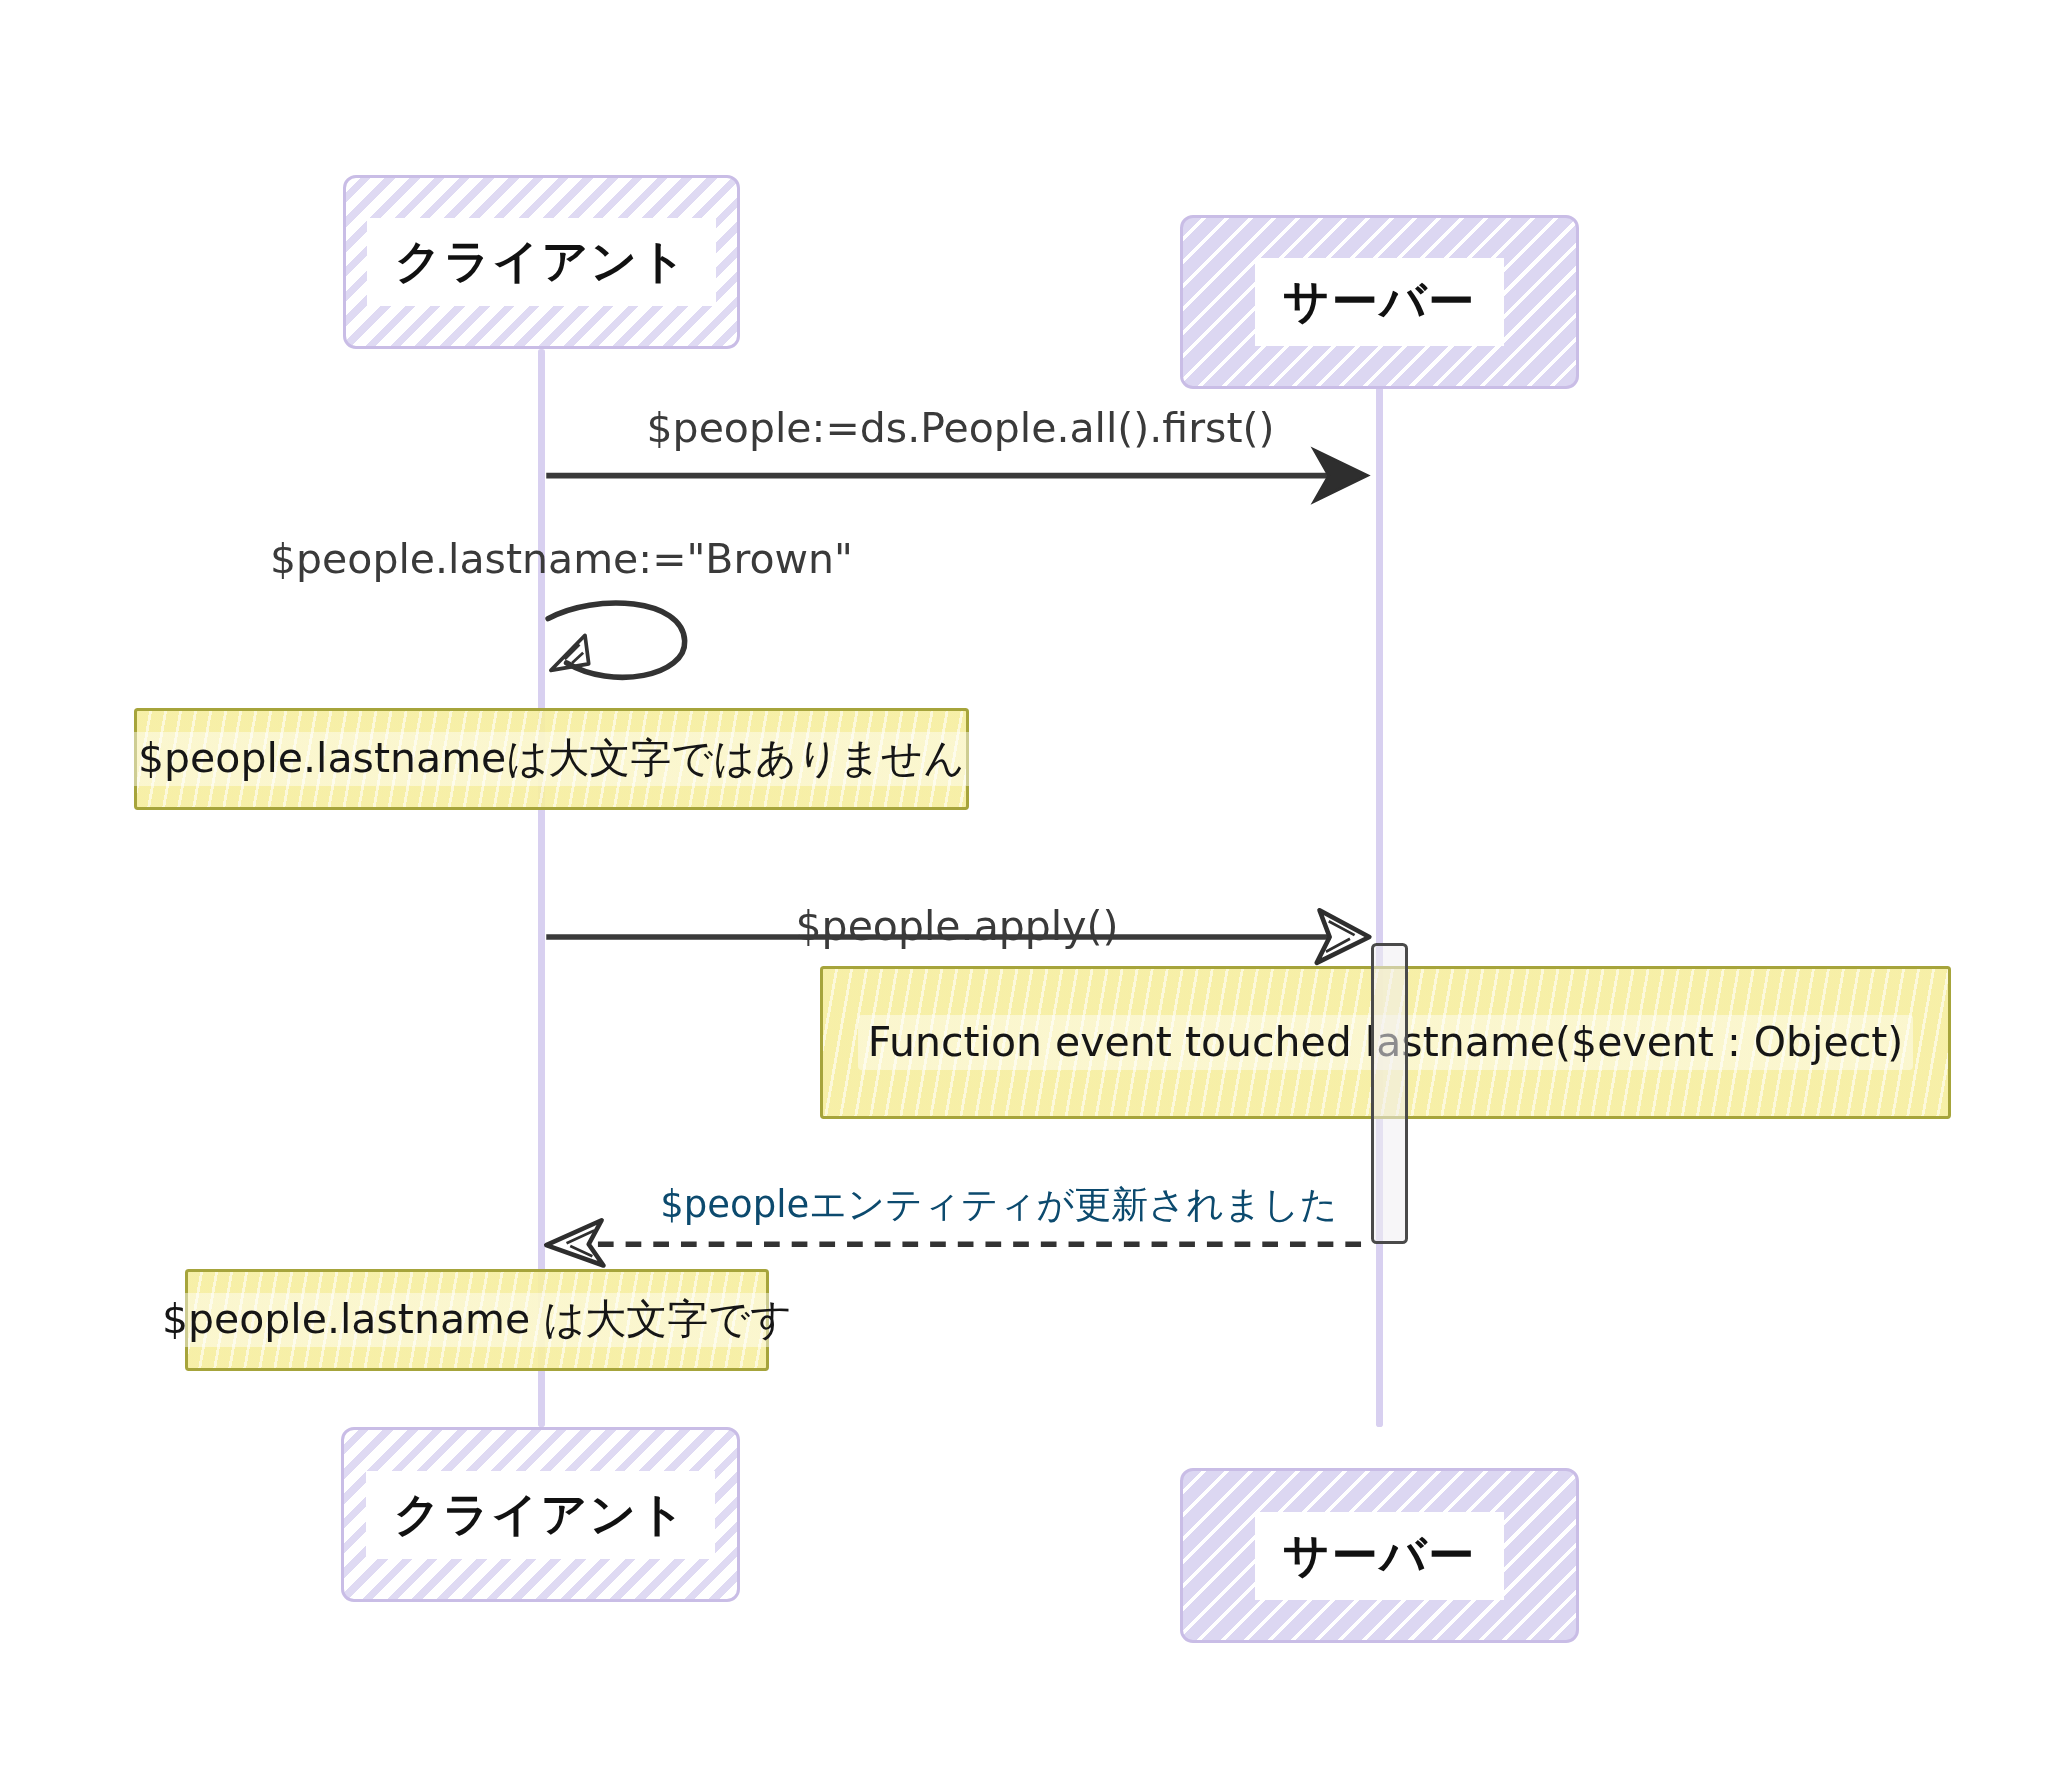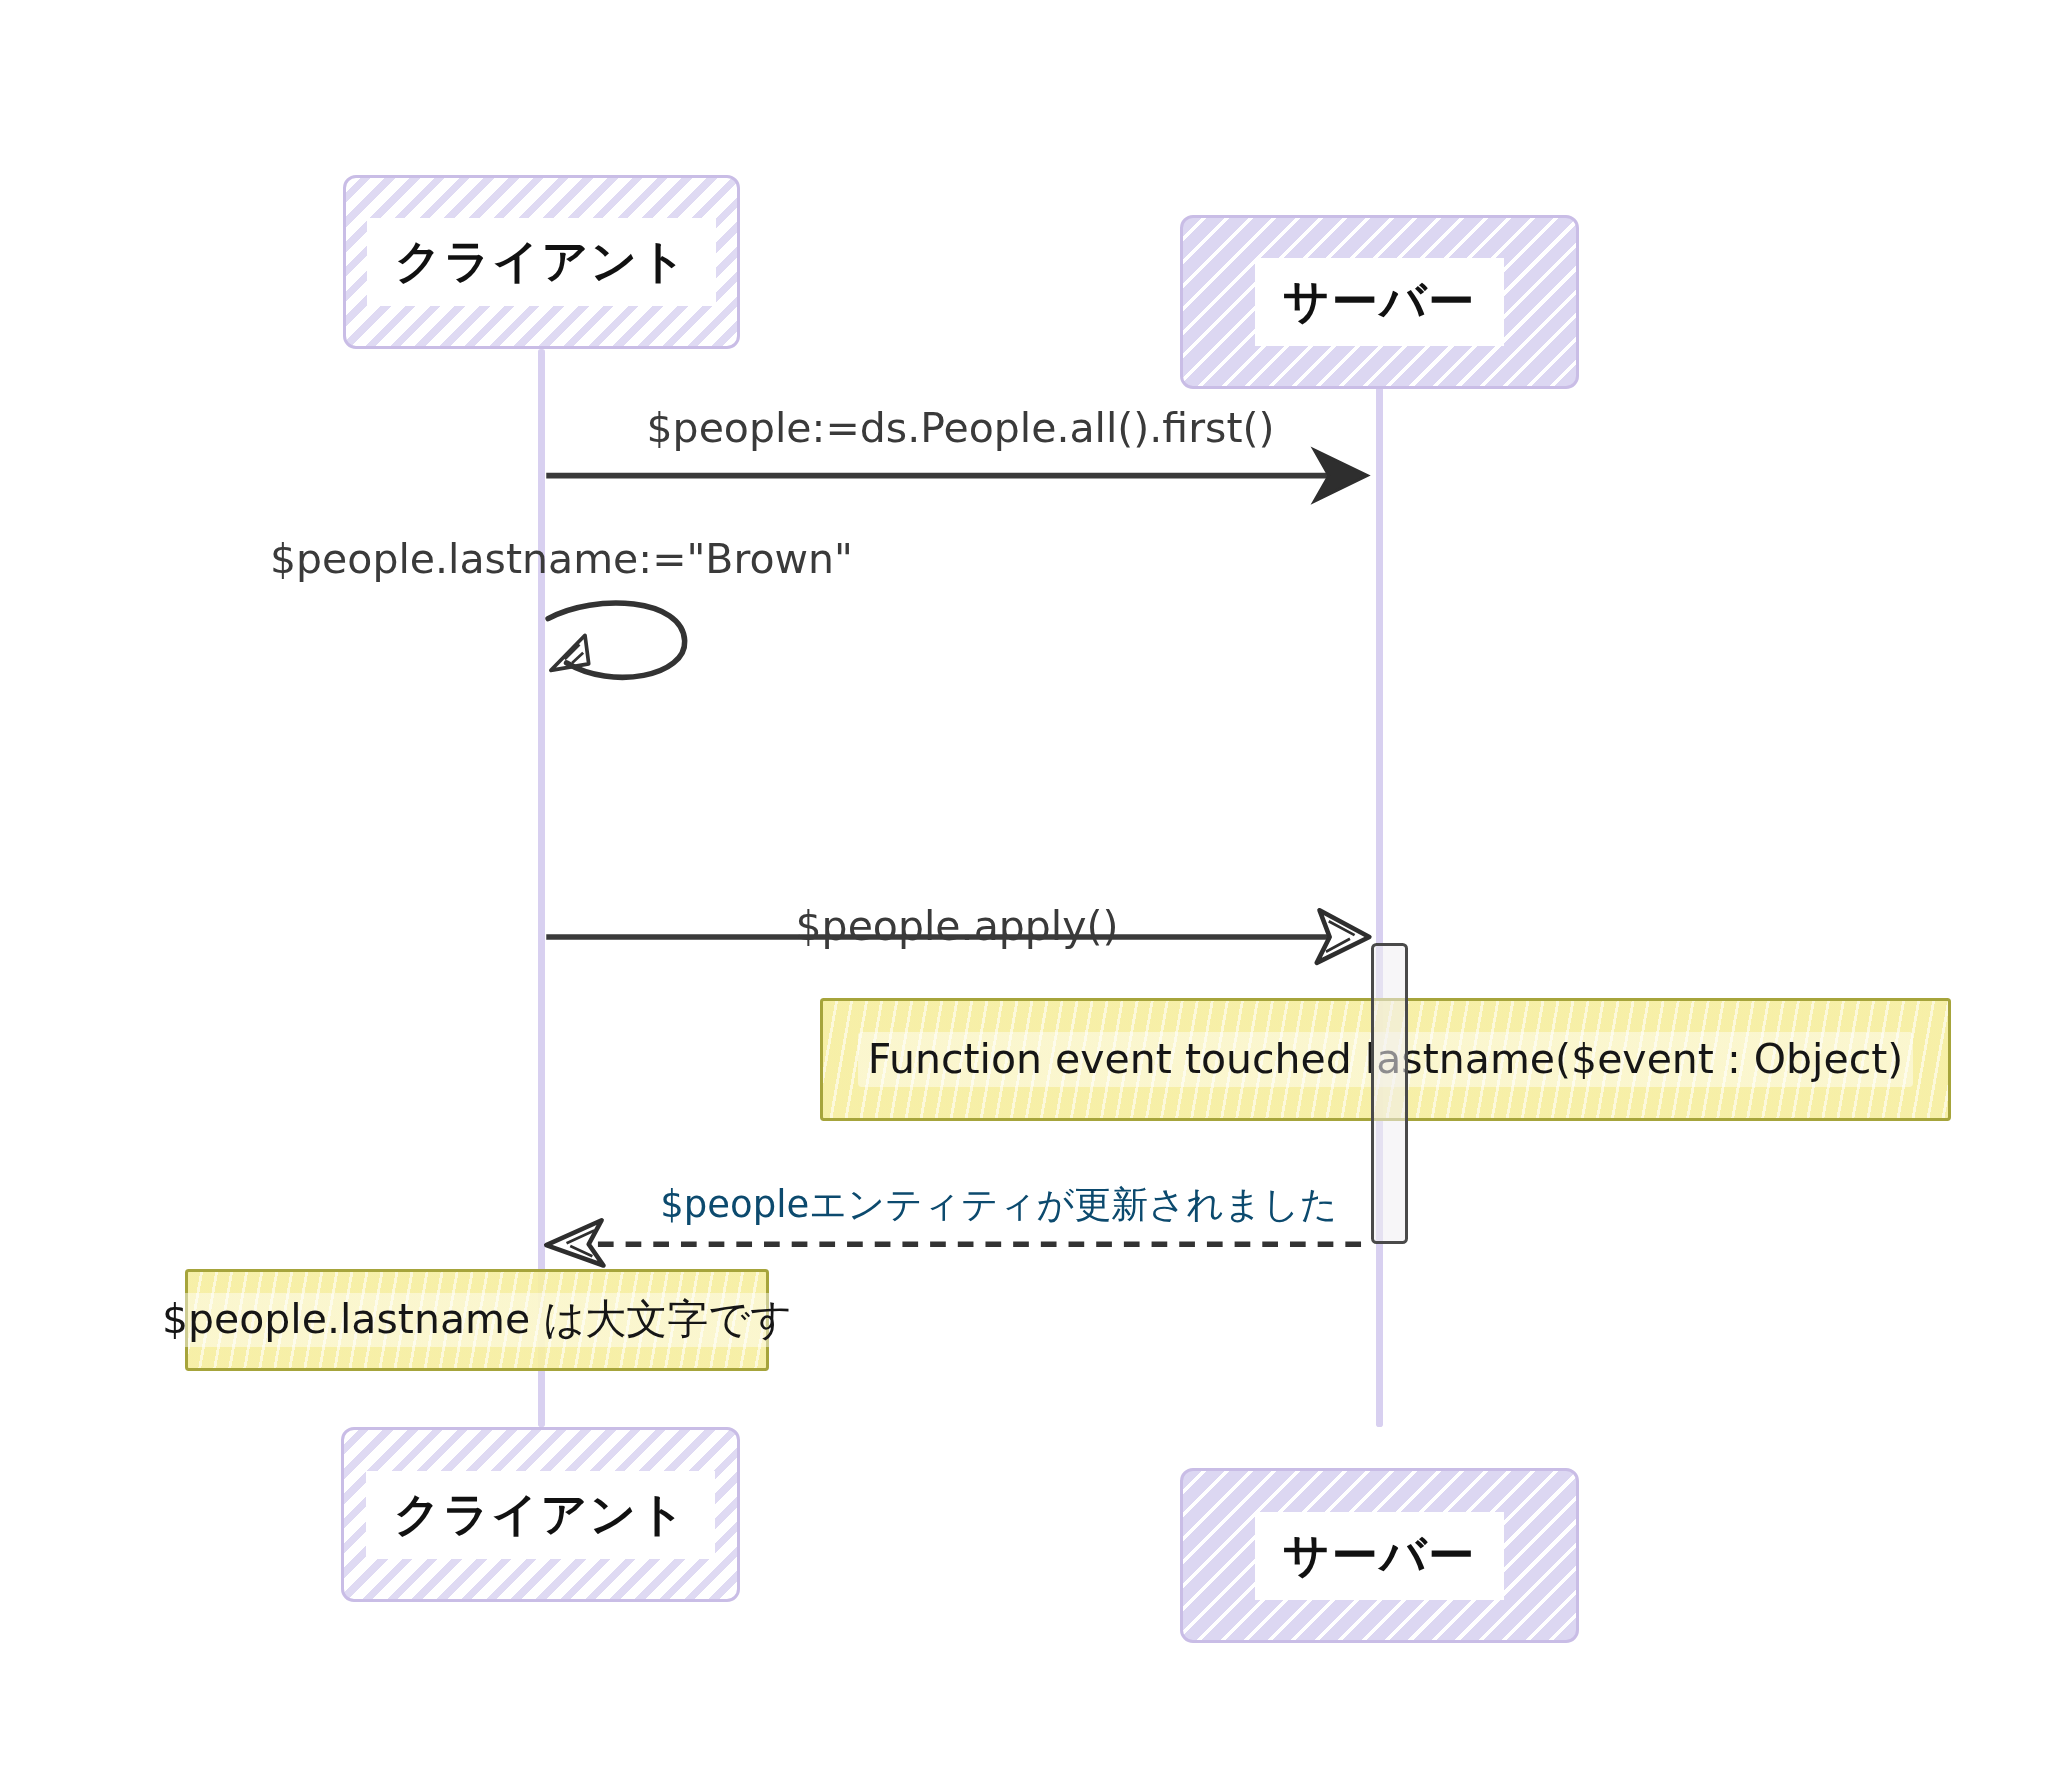--- a/index.html
+++ b/index.html
@@ -69,22 +69,25 @@
   #connector-layer{position:absolute;left:0;top:0;z-index:5;}
 </style>
 </head>
 <body>
 
 <div id="canvas">
 
   <div class="lifeline" style="left:538px;top:349px;height:1078px;"></div>
   <div class="lifeline" style="left:1376px;top:348px;height:1079px;"></div>
 
+  <div class="note" style="left:134px;top:708px;width:835px;height:102px;">
+    <span class="note-text">$people.lastnameは大文字ではありません</span>
+  </div>
 
-  <div class="note" style="left:820px;top:966px;width:1131px;height:123px;margin-top:32px;">
+  <div class="note" style="left:820px;top:966px;width:1131px;height:153px;">
     <span class="note-text">Function event touched lastname($event : Object)</span>
   </div>
 
   <div class="note" style="left:185px;top:1269px;width:584px;height:102px;">
     <span class="note-text">$people.lastname は大文字です</span>
   </div>
 
   <svg id="connector-layer" width="2066" height="1778" viewBox="0 0 2239 1926">
 
     <line x1="592" y1="515" x2="1446" y2="515" stroke="#3A3A3A" stroke-width="6"></line>

